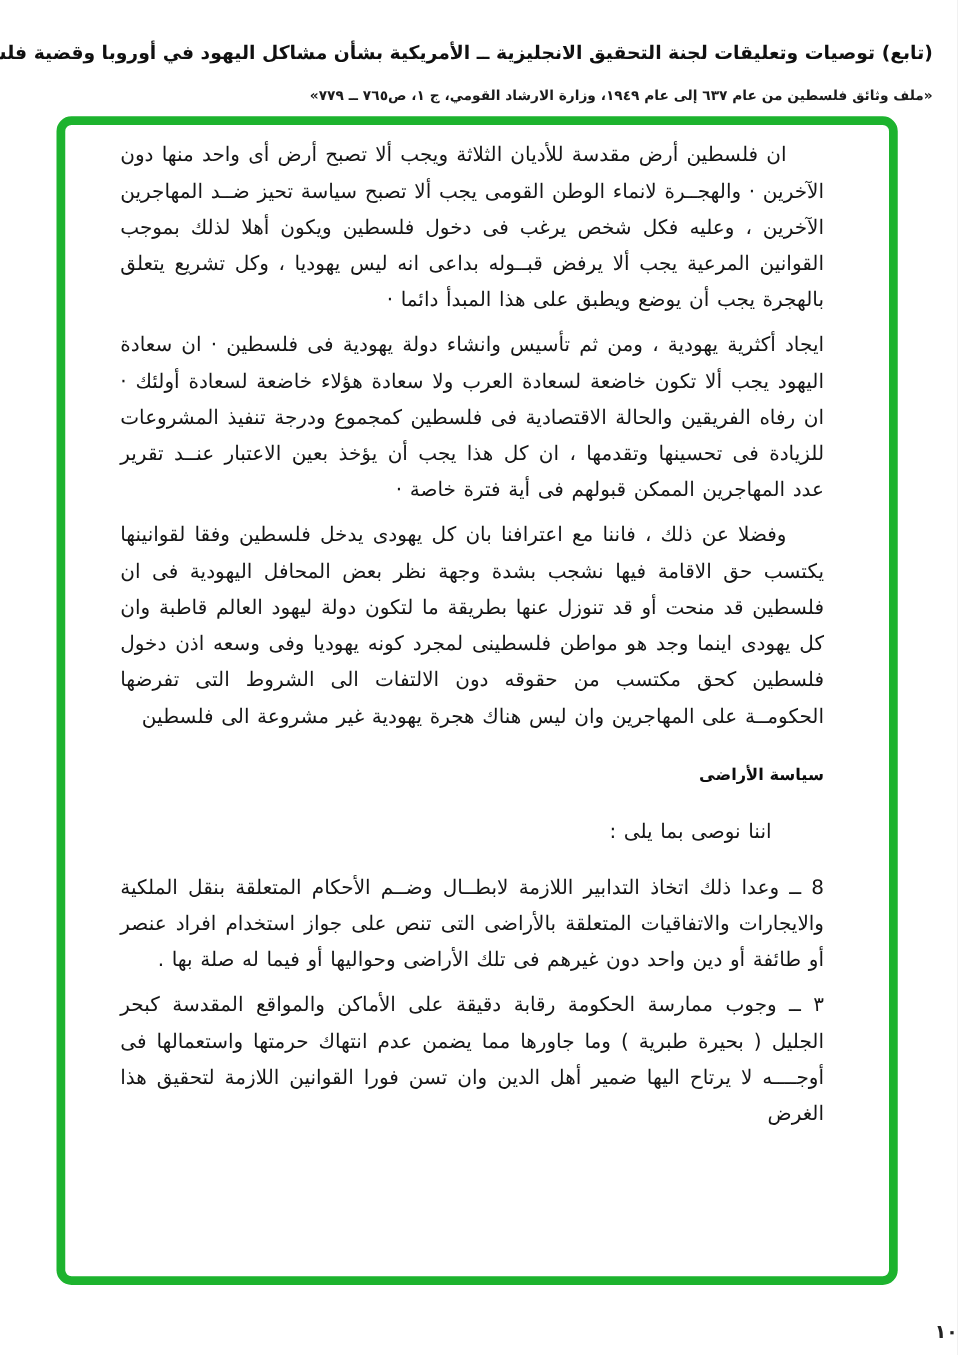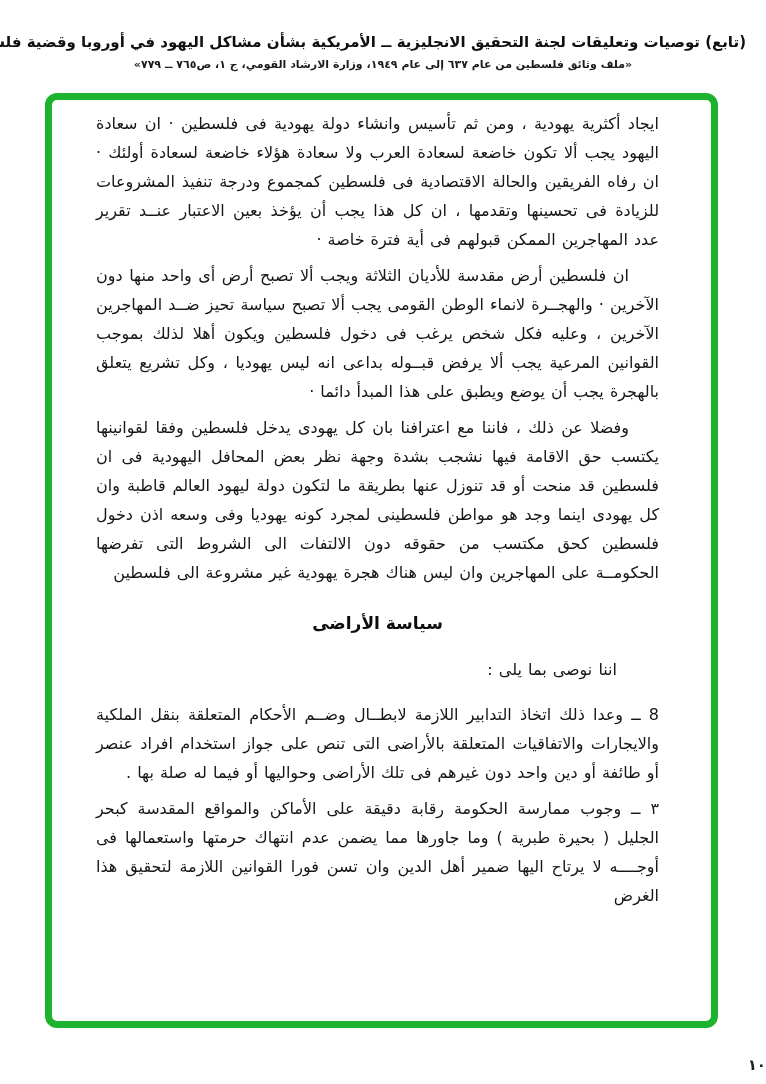--- a/index.html
+++ b/index.html
@@ -25,24 +25,25 @@
   }
   .doc-title {
     font-size: 15px;
     font-weight: bold;
     line-height: 24px;
     letter-spacing: 0;
     color: #101010;
     white-space: nowrap;
   }
   .doc-source {
-    margin-top: 4px;
+    margin-top: 16px;
     font-size: 11px;
     font-weight: bold;
     color: #1b1b1b;
+    text-align: right;
   }
   
   .content-frame {
     position: absolute;
     left: 45px;
     top: 93px;
     width: 673px;
     height: 935px;
     border: 7px solid #1db32e;
     border-radius: 12px;
@@ -55,23 +56,23 @@
     line-height: 29px;
     text-align: justify;
     text-justify: inter-word;
     margin-bottom: 7px;
     color: #161616;
     word-spacing: 1px;
   }
   .para.indent { text-indent: 30px; }
   .para.no-justify { text-align: right; }
   .section-heading {
-    font-size: 17px;
+    font-size: 13px;
     font-weight: bold;
-    text-align: center;
+    text-align: right;
     margin: 26px 0 22px 0;
     color: #0d0d0d;
   }
   .list-intro {
     text-indent: 42px;
     margin-bottom: 16px;
   }
   
   .page-footer {
     position: absolute;
@@ -90,23 +91,23 @@
 
 <div class="sheet">
 
   <header class="page-header">
     <div class="doc-title">(تابع) توصيات وتعليقات لجنة التحقيق الانجليزية  ــ الأمريكية بشأن مشاكل اليهود في أوروبا وقضية فلسطين ١٩٤٦</div>
     <div class="doc-source">«ملف وثائق فلسطين من عام ٦٣٧ إلى عام ١٩٤٩، وزارة الارشاد القومي، ج ١، ص٧٦٥ ــ ٧٧٩»</div>
   </header>
 
   <section class="content-frame">
 
+    <p class="para indent">ان فلسطين أرض مقدسة للأديان الثلاثة ويجب ألا تصبح أرض أى واحد منها دون الآخرين · والهجــرة لانماء الوطن القومى يجب ألا تصبح سياسة تحيز ضــد المهاجرين الآخرين ، وعليه فكل شخص يرغب فى دخول فلسطين ويكون أهلا لذلك بموجب القوانين المرعية يجب ألا يرفض قبــوله بداعى انه ليس يهوديا ، وكل تشريع يتعلق بالهجرة يجب أن يوضع ويطبق على هذا المبدأ دائما ·</p>
+
     <p class="para">ايجاد أكثرية يهودية ، ومن ثم تأسيس وانشاء دولة يهودية فى فلسطين · ان سعادة اليهود يجب ألا تكون خاضعة لسعادة العرب ولا سعادة هؤلاء خاضعة لسعادة أولئك · ان رفاه الفريقين والحالة الاقتصادية فى فلسطين كمجموع ودرجة تنفيذ المشروعات للزيادة فى تحسينها وتقدمها ، ان كل هذا يجب أن يؤخذ بعين الاعتبار عنــد تقرير عدد المهاجرين الممكن قبولهم فى أية فترة خاصة ·</p>
-
-    <p class="para indent">ان فلسطين أرض مقدسة للأديان الثلاثة ويجب ألا تصبح أرض أى واحد منها دون الآخرين · والهجــرة لانماء الوطن القومى يجب ألا تصبح سياسة تحيز ضــد المهاجرين الآخرين ، وعليه فكل شخص يرغب فى دخول فلسطين ويكون أهلا لذلك بموجب القوانين المرعية يجب ألا يرفض قبــوله بداعى انه ليس يهوديا ، وكل تشريع يتعلق بالهجرة يجب أن يوضع ويطبق على هذا المبدأ دائما ·</p>
 
     <p class="para indent">وفضلا عن ذلك ، فاننا مع اعترافنا بان كل يهودى يدخل فلسطين وفقا لقوانينها يكتسب حق الاقامة فيها نشجب بشدة وجهة نظر بعض المحافل اليهودية فى ان فلسطين قد منحت أو قد تنوزل عنها بطريقة ما لتكون دولة ليهود العالم قاطبة وان كل يهودى اينما وجد هو مواطن فلسطينى لمجرد كونه يهوديا وفى وسعه اذن دخول فلسطين كحق مكتسب من حقوقه دون الالتفات الى الشروط التى تفرضها الحكومــة على المهاجرين وان ليس هناك هجرة يهودية غير مشروعة الى فلسطين</p>
 
 
     <h2 class="section-heading">سياسة الأراضى</h2>
 
     <p class="para list-intro no-justify">اننا نوصى بما يلى :</p>
 
 
     <p class="para">8 ــ وعدا ذلك اتخاذ التدابير اللازمة لابطــال وضــم الأحكام المتعلقة بنقل الملكية والايجارات والاتفاقيات المتعلقة بالأراضى التى تنص على جواز استخدام افراد عنصر أو طائفة أو دين واحد دون غيرهم فى تلك الأراضى وحواليها أو فيما له صلة بها .</p>

